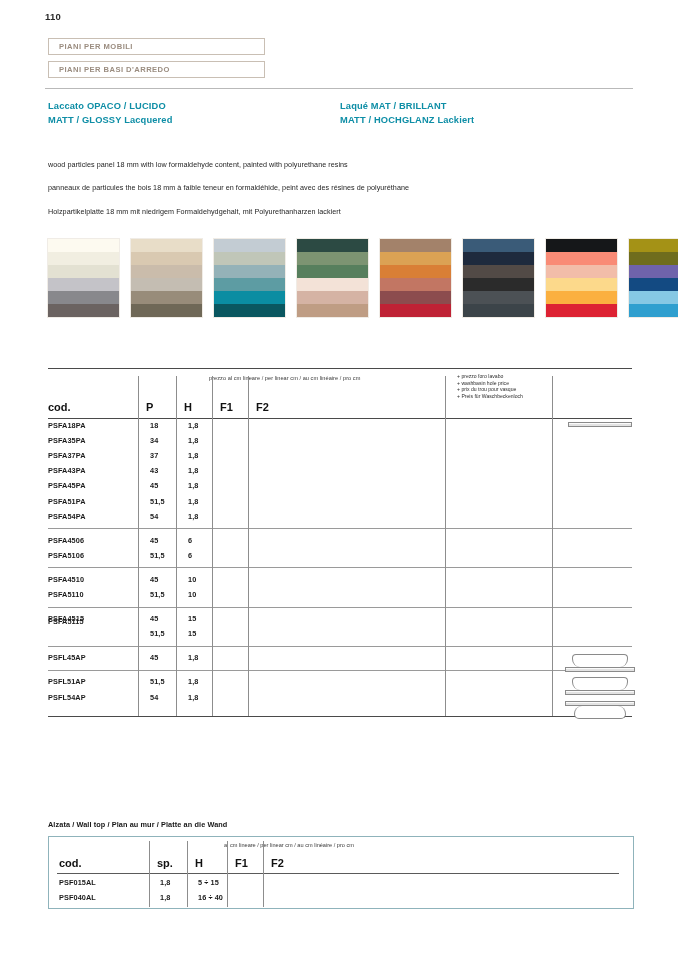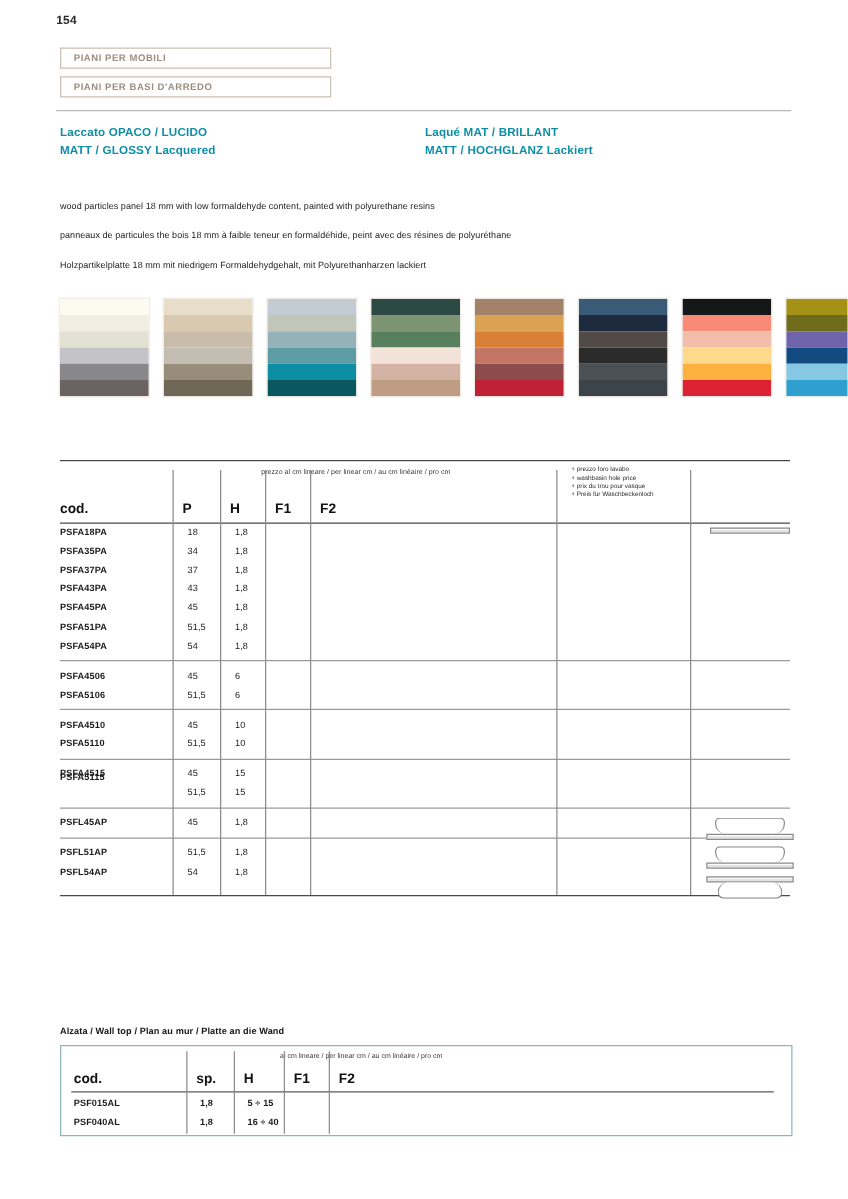--- a/index.html
+++ b/index.html
@@ -72,21 +72,21 @@
   }
   #noteLin { left: 161px; top: 7px; }
   .hole-note {
     position: absolute; left: 409px; top: 5px;
     font-size: 5.1px; line-height: 6.6px; color: #2c2c2c;
   }
   .hdr-cell {
     position: absolute; top: 33px; font-size: 11px; font-weight: 700; color: #111;
   }
   .cell {
-    position: absolute; font-size: 7.3px; font-weight: 400; color: #1a1a1a;
+    position: absolute; font-size: 7.3px; font-weight: 700; color: #1a1a1a;
     letter-spacing: .1px; white-space: nowrap;
   }
   .cell.code { font-weight: 700; }
 
   
   .draw { position: absolute; }
   .slab {
     border: 1px solid #8a8a8a; background: #fbfbfb; height: 5px;
     box-shadow: inset 0 -2px 0 #e3e3e3;
   }
@@ -110,21 +110,21 @@
   .tbl2 .rule { position: absolute; border-top: 1px solid #5a5a5a; }
   .tbl2 .hdr-cell { position: absolute; top: 20px; font-size: 11px; font-weight: 700; color: #111; }
   .tbl2 .cell { position: absolute; font-size: 7.3px; font-weight: 700; color: #1a1a1a; }
   #noteLin2 { position: absolute; left: 175px; top: 5px; font-size: 5.6px; color: #3a3a3a; }
 </style>
 </head>
 <body>
 
 <div class="page">
 
-  <div class="page-number">154</div>
+  <div class="page-number">110</div>
 
   <div class="cat-box" id="catB">
     <span>PIANI PER BASI D'ARREDO</span>
   </div>
   <div class="cat-box" id="catA">
     <span>PIANI PER MOBILI</span>
   </div>
   <div class="hrule-top"></div>
 
   <div class="title-col" id="titleIT">

